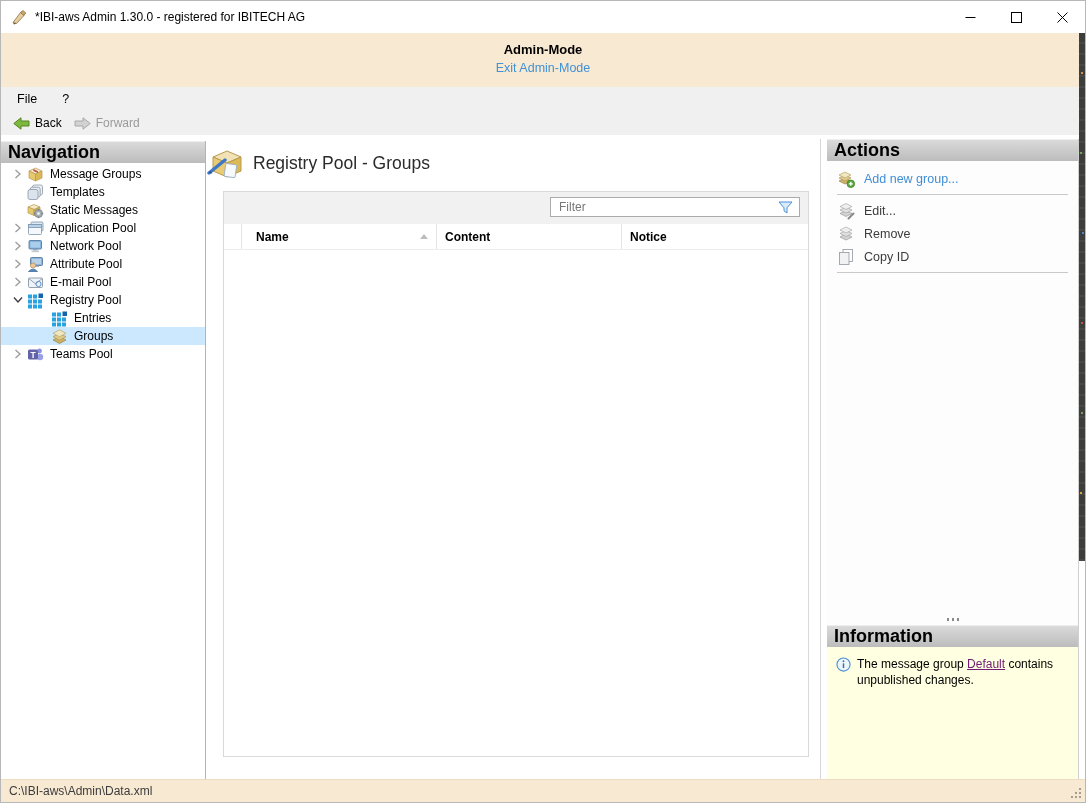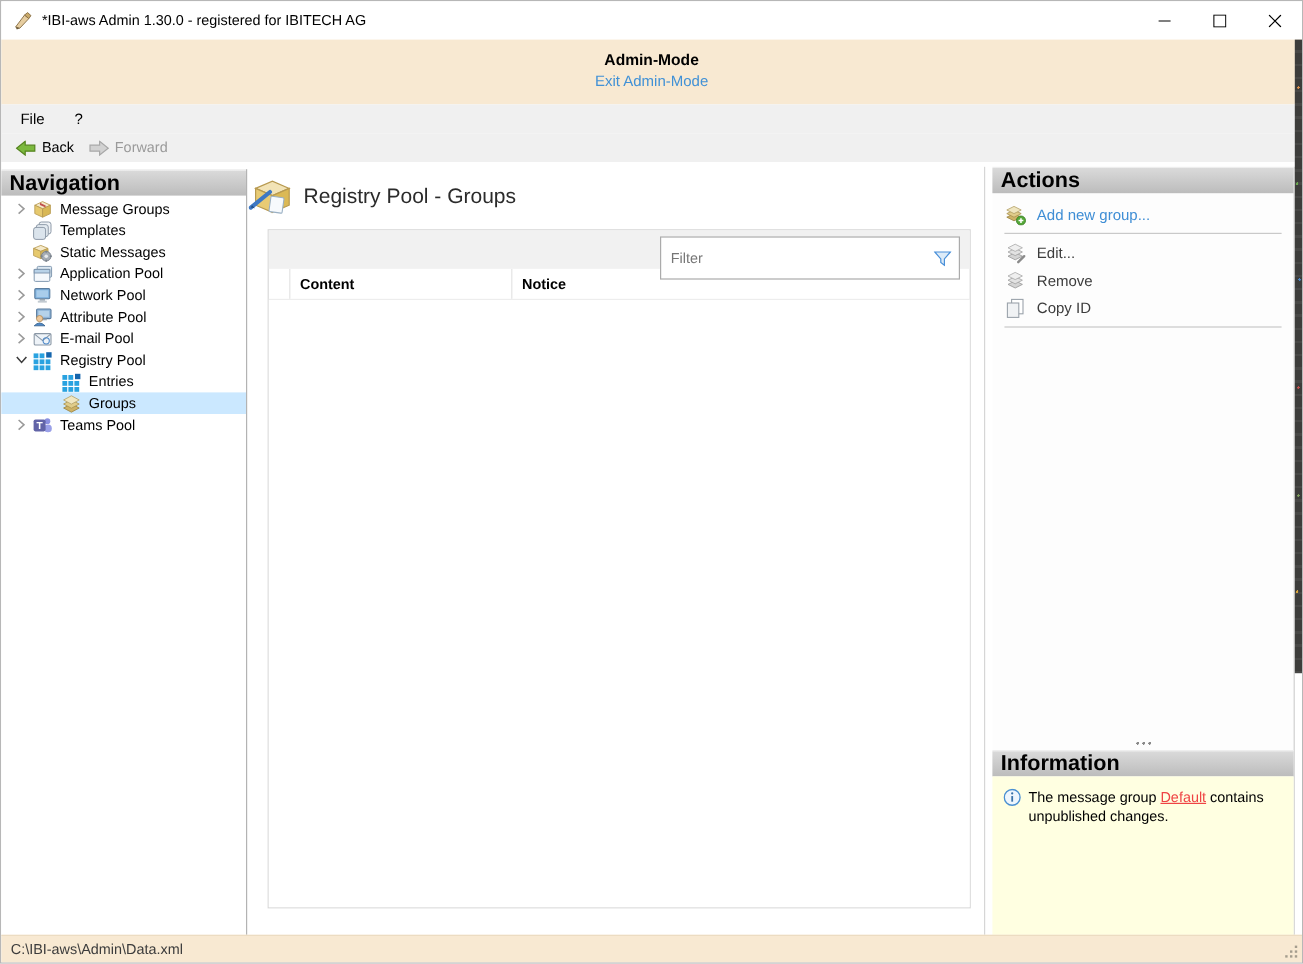--- a/index.html
+++ b/index.html
@@ -37,21 +37,21 @@
   .expander { width:18px; display:flex; align-items:center; justify-content:center; flex:0 0 auto; }
   .spacer { width:42px; flex:0 0 auto; }
   .ticon { width:17px; height:17px; flex:0 0 auto; display:flex; align-items:center; }
   .tlabel { margin-left:6px; }
   
   .main-title { position:absolute; left:206px; top:12px; display:flex; align-items:center; }
   .main-title-icon { width:36px; height:33px; }
   .main-title-text { margin-left:10px; font-size:17.5px; color:#2b2b2b; }
   .card { position:absolute; left:222px; top:56px; width:586px; height:566px; border:1px solid #d9d9d9; background:#fff; display:flex; flex-direction:column; }
   .filter-row { height:32px; background:#f1f1f1; position:relative; flex:0 0 auto; }
-  .filter-box { position:absolute; right:8px; top:5px; width:250px; height:36px; background:#fff; border:1px solid #ababab; display:flex; align-items:center; }
+  .filter-box { position:absolute; right:8px; top:5px; width:250px; height:20px; background:#fff; border:1px solid #ababab; display:flex; align-items:center; }
   .filter-box input { border:none; outline:none; flex:1; font-size:12px; padding-left:8px; color:#222; background:transparent; font-family:"Liberation Sans",sans-serif; }
   .filter-box input::placeholder { color:#767676; opacity:1; }
   .filter-funnel { margin-right:6px; display:flex; }
   .thead { height:26px; display:flex; align-items:stretch; font-size:12px; font-weight:bold; border-bottom:1px solid #ededed; flex:0 0 auto; }
   .th { display:flex; align-items:center; border-right:1px solid #e4e4e4; }
   .col-sel { width:18px; }
   .col-name { width:195px; padding-left:14px; position:relative; }
   .col-content { width:185px; padding-left:8px; }
   .col-notice { flex:1; padding-left:8px; border-right:none; }
   .sort-asc { position:absolute; right:8px; top:10px; width:0; height:0;
@@ -65,21 +65,21 @@
   .action-item.link { color:#3f8ed5; cursor:pointer; }
   .action-sep { border-top:1px solid #c9c9c9; margin:4px 10px 4px 10px; }
   .aicon { width:18px; height:18px; margin-right:9px; flex:0 0 auto; }
   .grip-row { height:12px; display:flex; align-items:center; justify-content:center; }
   .grip-dots { width:14px; height:3px; background:
       radial-gradient(circle 1.2px at 2px 1.5px,#8a8a8a 95%,transparent),
       radial-gradient(circle 1.2px at 7px 1.5px,#8a8a8a 95%,transparent),
       radial-gradient(circle 1.2px at 12px 1.5px,#8a8a8a 95%,transparent); }
   .info-body { height:132px; background:#ffffe1; padding:9px 8px 0 9px; display:flex; font-size:12px; line-height:16px; }
   .info-icon { width:15px; height:15px; margin-right:6px; margin-top:1px; flex:0 0 auto; }
-  .info-link { color:#ef4444; text-decoration:underline; cursor:pointer; }
+  .info-link { color:#701a75; text-decoration:underline; cursor:pointer; }
   
   .statusbar { position:absolute; left:0; right:0; bottom:0; height:23px; background:#f8e9d2; border-top:1px solid #ecdcc2;
                display:flex; align-items:center; padding-left:8px; font-size:12px; color:#3c3c3c; }
   .resize-grip { position:absolute; right:4px; bottom:4px; width:11px; height:11px; }
   .resize-grip i { position:absolute; width:2px; height:2px; background:#a59d8e;
                    box-shadow:0 0 #a59d8e, -4px 0 #a59d8e, -8px 0 #a59d8e, 0 -4px #a59d8e, -4px -4px #a59d8e, 0 -8px #a59d8e; 
                    right:0; bottom:0; }
   
   .edge-sliver { position:absolute; right:0; top:32px; width:6px; height:528px;
       background:
@@ -355,20 +355,24 @@
         <input type="text" placeholder="Filter" style="">
         <span class="filter-funnel">
           <svg width="15" height="13" viewBox="0 0 15 13">
             <path d="M1,1 H14 L9,6.8 V12 L6,9.8 V6.8 Z" fill="#dcebf8" stroke="#4a90d9" stroke-width="1"></path>
           </svg>
           </span>
       </div>
     </div>
     <div class="thead">
       <div class="th col-sel"></div>
+      <div class="th col-name">
+        <span>Name</span>
+        <span class="sort-asc"></span>
+      </div>
       <div class="th col-content">
         <span>Content</span>
       </div>
       <div class="th col-notice">
         <span>Notice</span>
       </div>
     </div>
     <div class="tbody"></div>
   </div>
 

